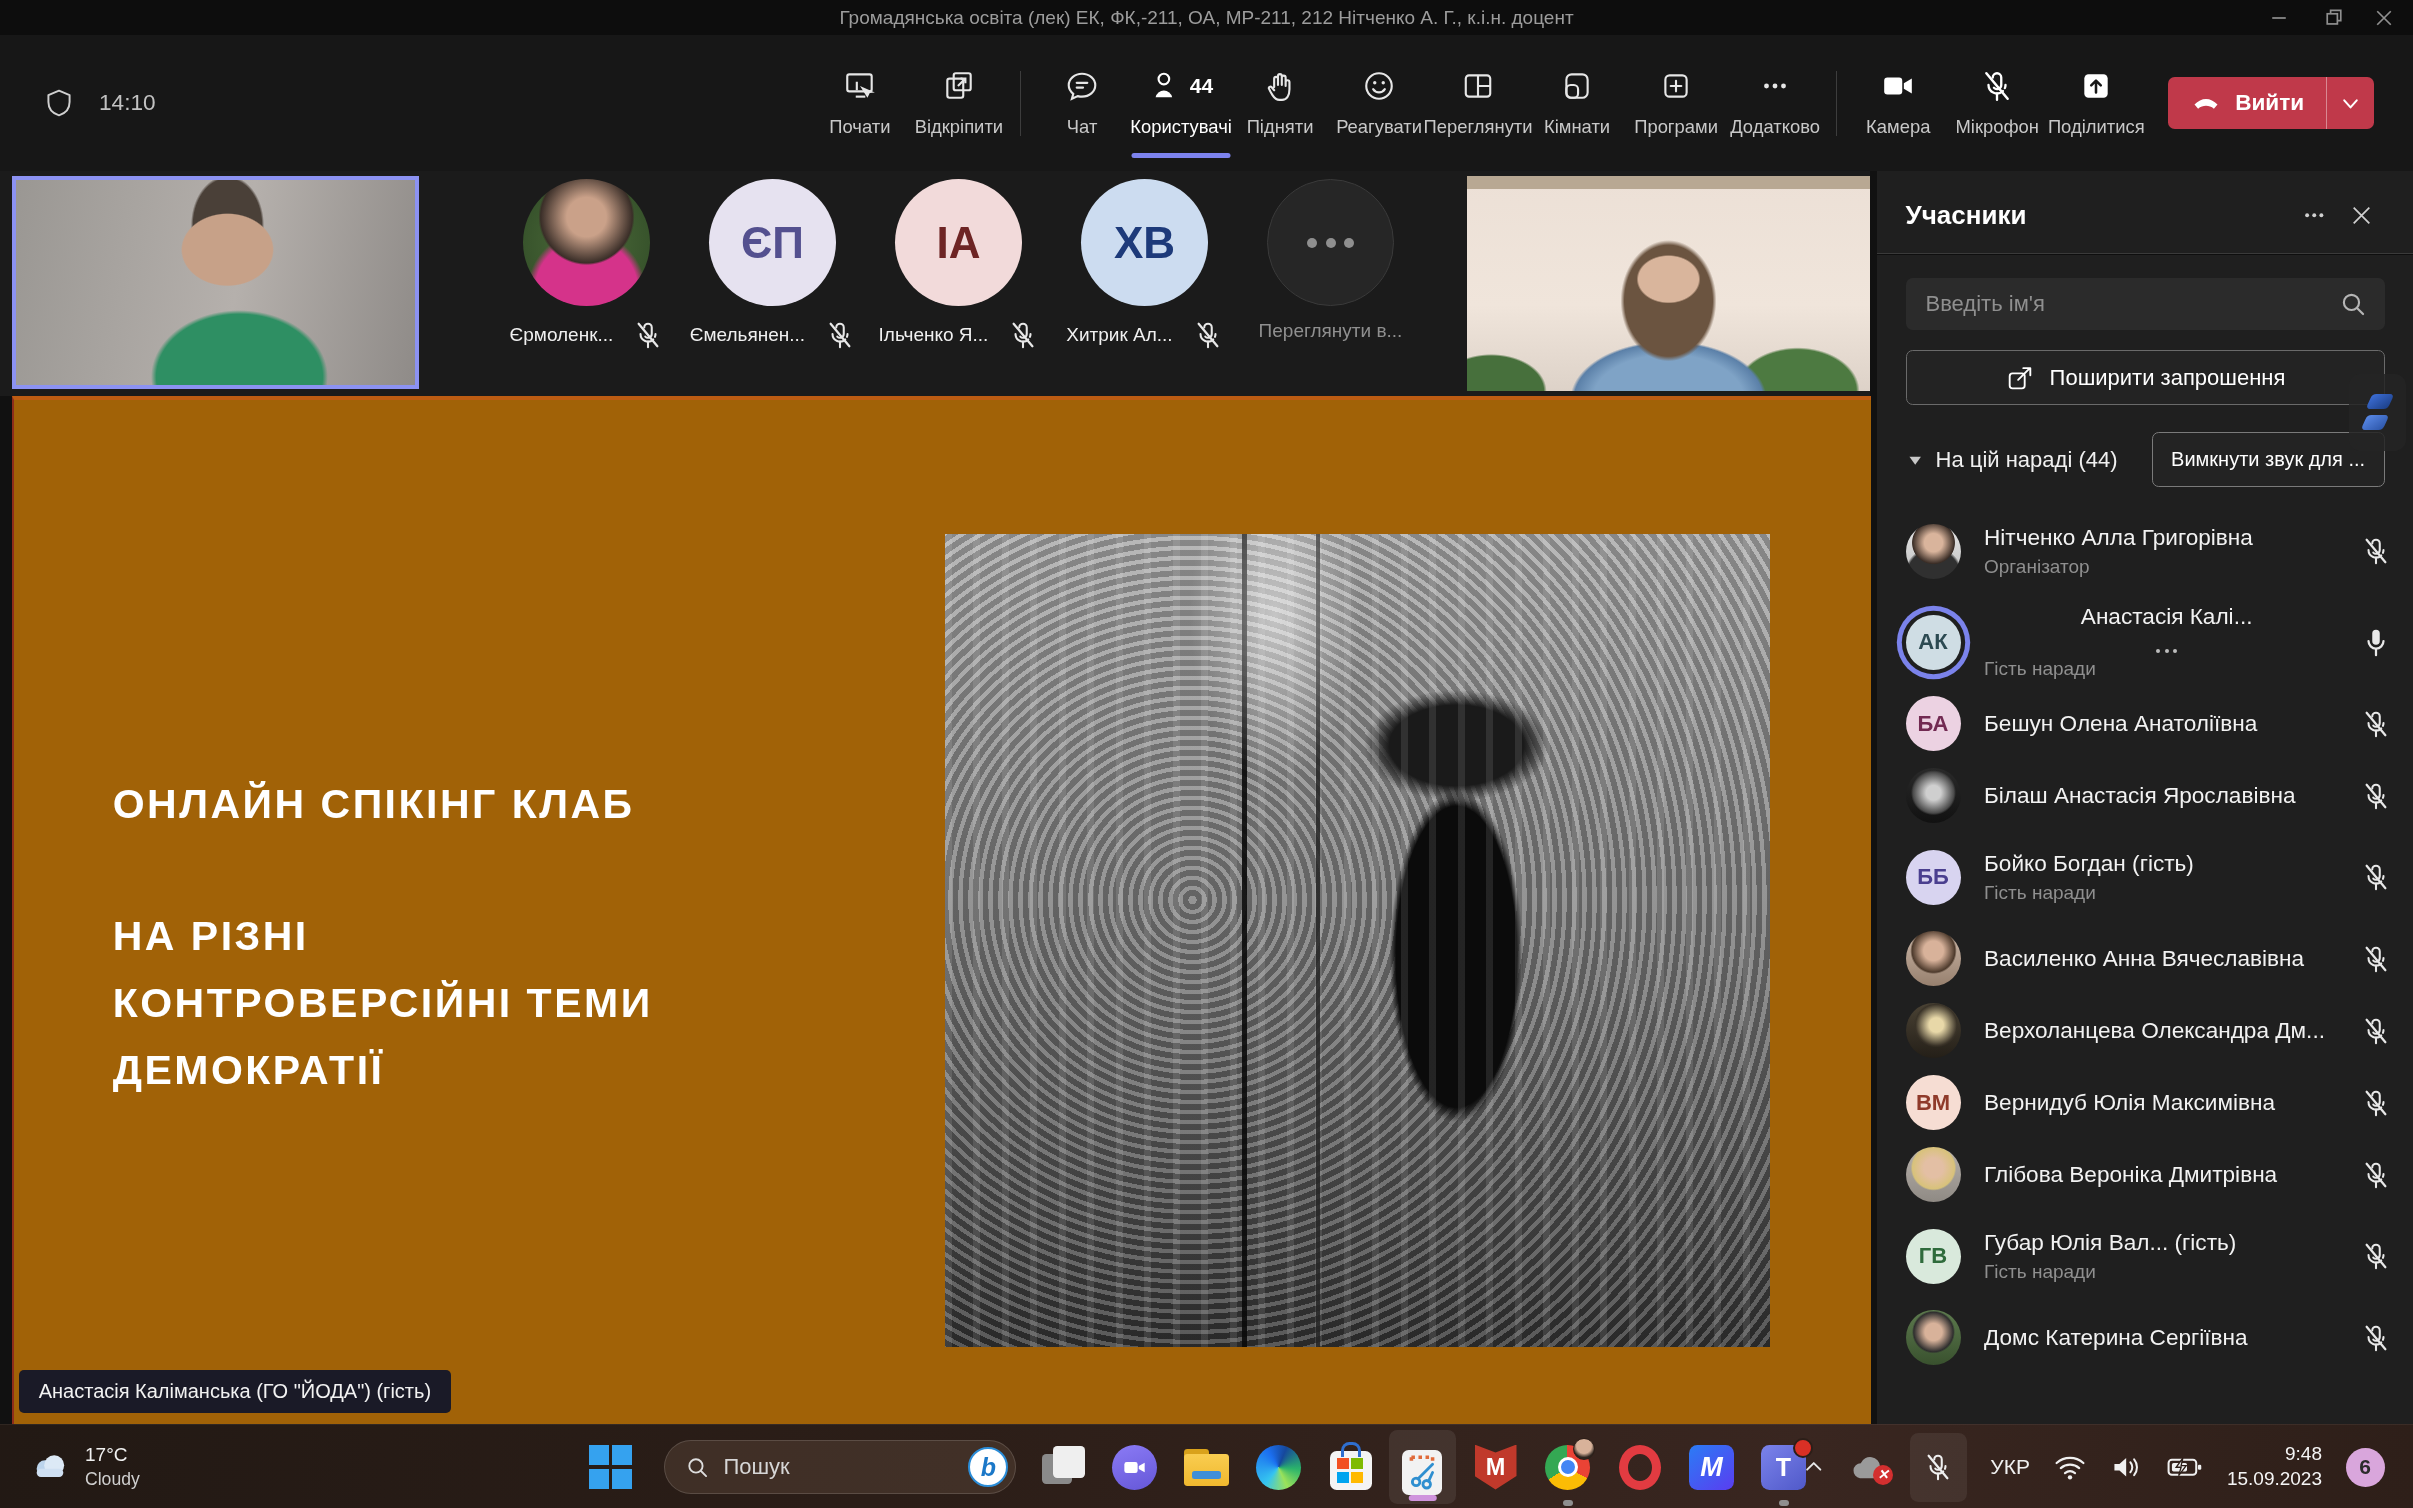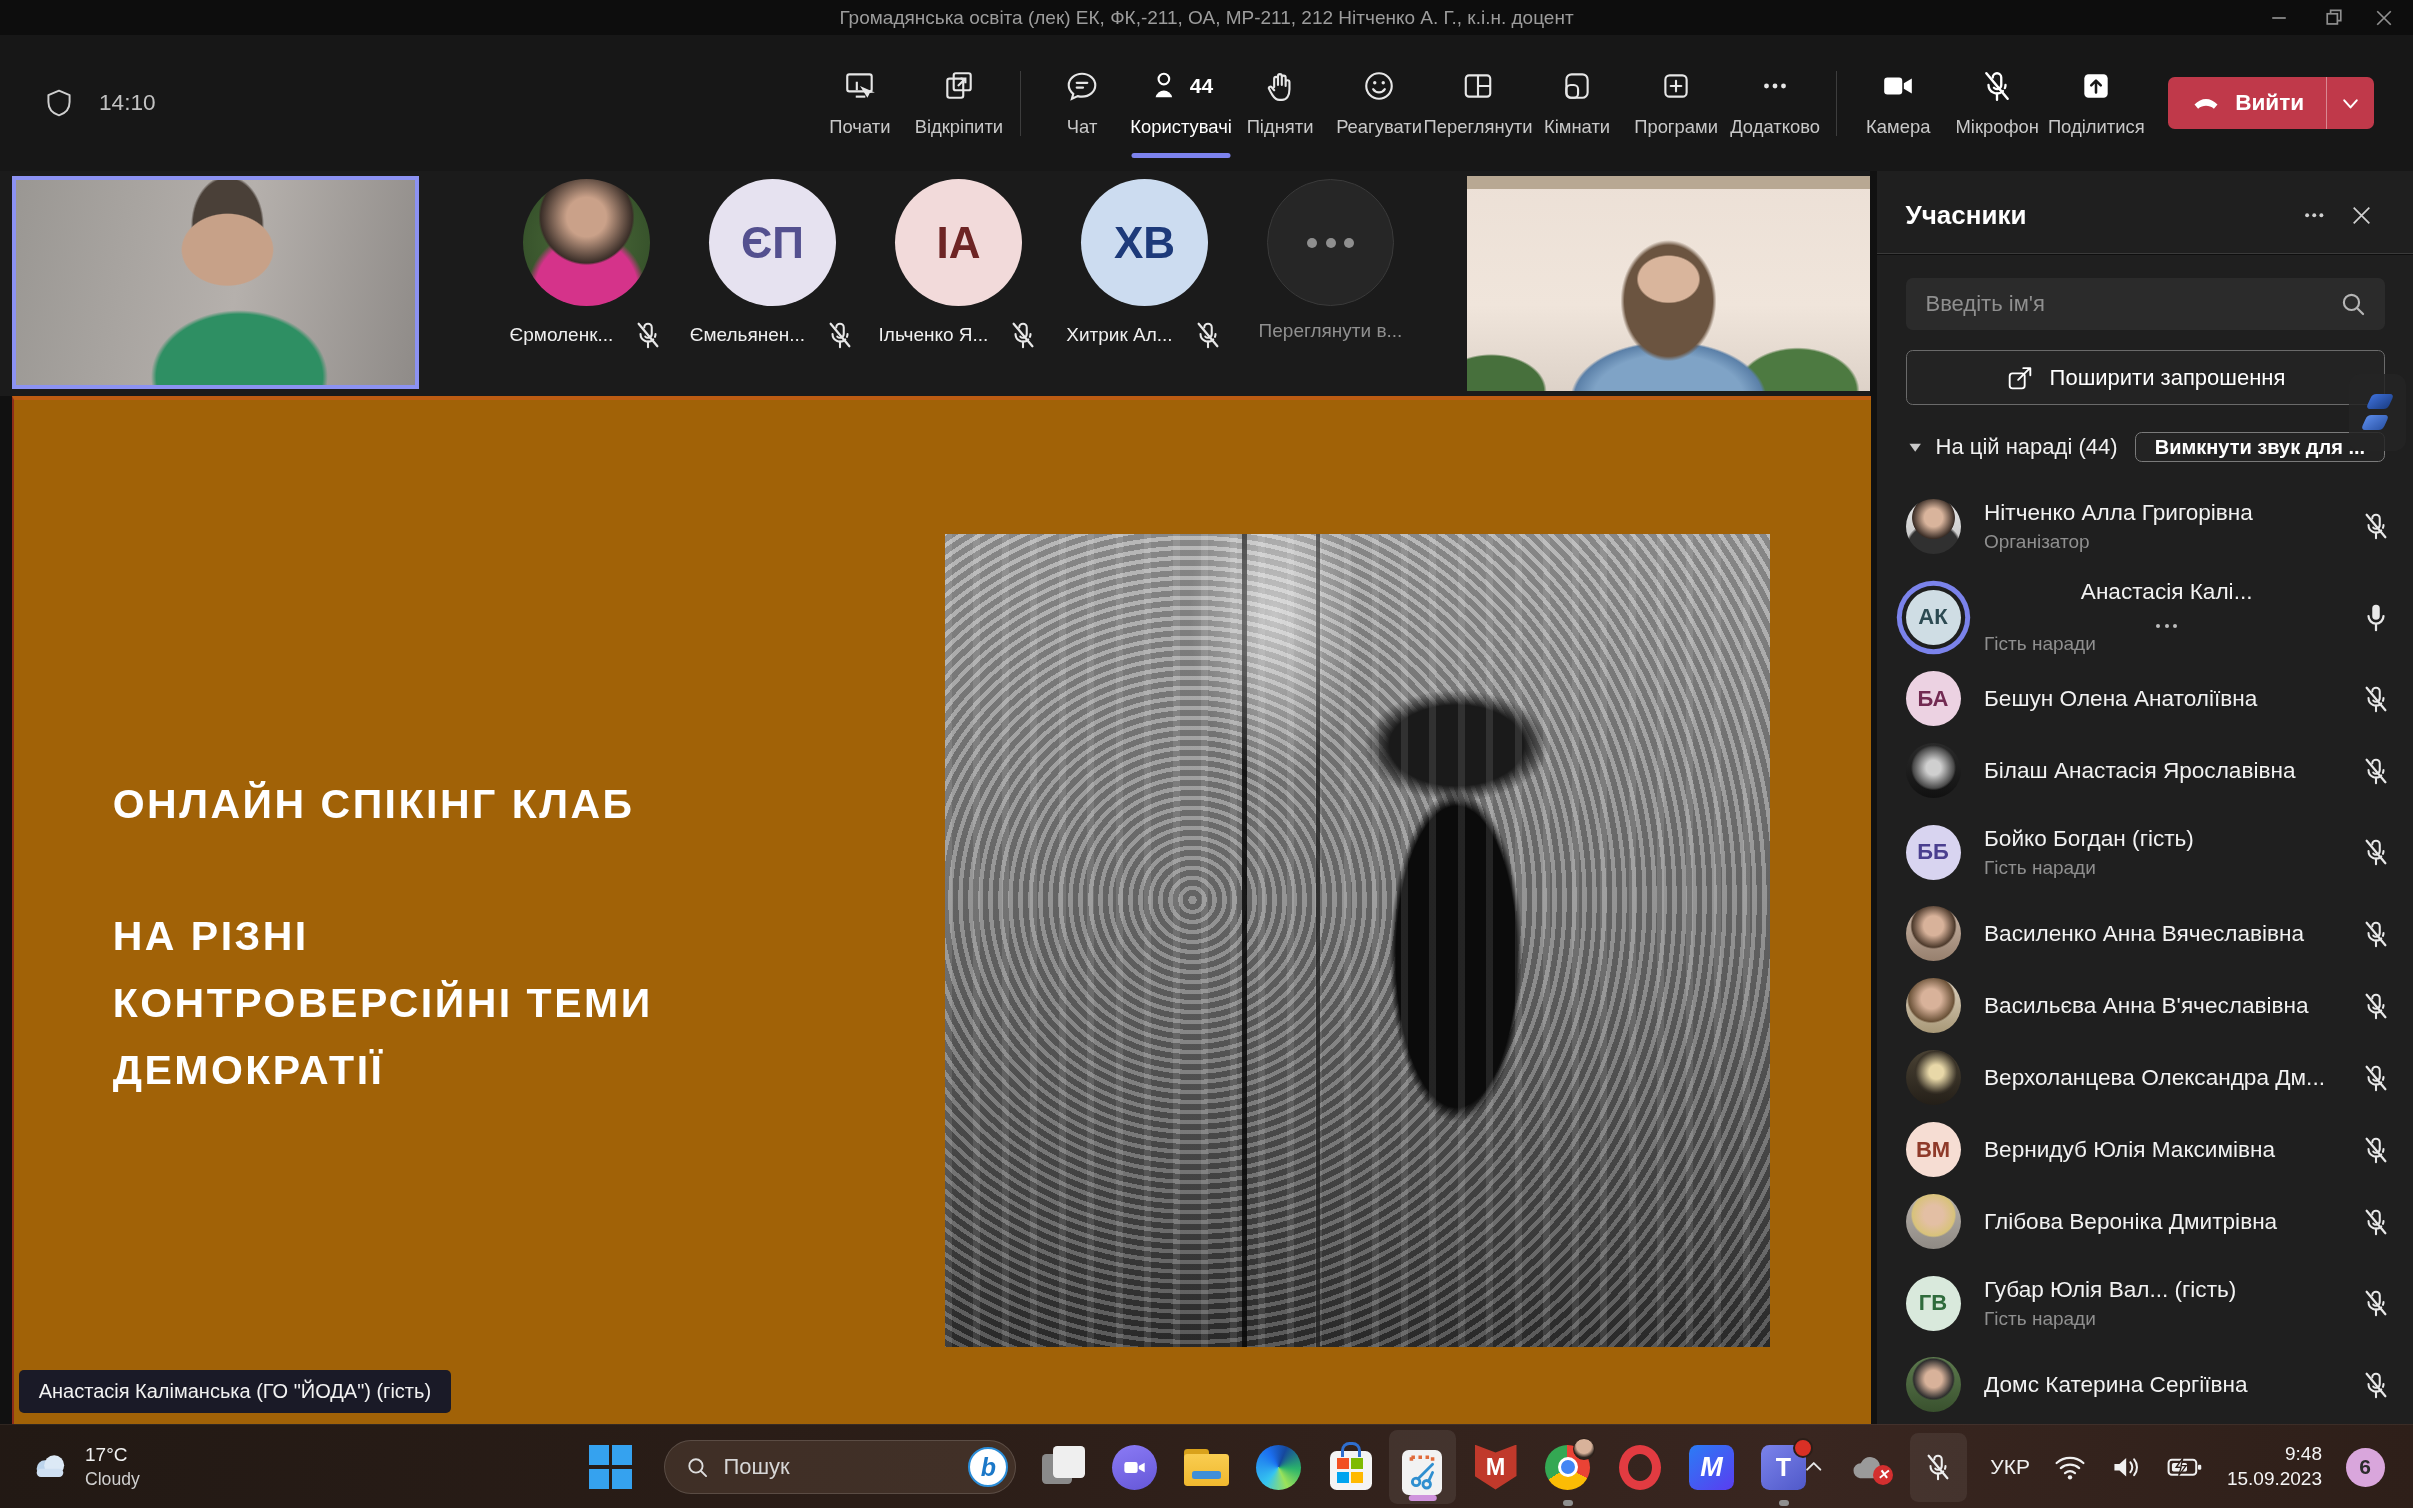--- a/index.html
+++ b/index.html
@@ -83,21 +83,21 @@
   .p-search { margin:25px 28.5px 0 28.5px; height:52px; background:#2b2b2b; border-radius:6.7px; display:flex; align-items:center; padding:0 17px 0 20px; }
   .p-search input { flex:1; background:transparent; border:none; outline:none; font-size:22px; color:#e8e8e8; font-family:"Liberation Sans", sans-serif; }
   .p-search input::placeholder { color:#8f8f8f; }
   .p-invite { margin:20px 28.5px 0 28.5px; height:55px; border:0.8px solid #6a6a6a; border-radius:6.7px; display:flex; align-items:center; justify-content:center; gap:15px; color:#fff; font-size:22px; background:#232323; }
   #floating-widget { position:absolute; right:6.7px; top:203px; width:57px; height:77px; border-radius:11.7px; background:rgba(36,36,36,.85); display:flex; align-items:center; justify-content:center; }
   .gs { position:relative; width:28.5px; height:40px; }
   .gs i { position:absolute; width:22px; height:15px; border-radius:4.2px; background:linear-gradient(135deg,#3d6fd8,#1c3f86); transform:skewX(-24deg); }
   .gs i:nth-child(1){ left:5px; top:1.7px; } .gs i:nth-child(2){ left:0; top:22px; background:linear-gradient(135deg,#5a8ae8,#2c55a8); }
   .p-section { margin-top:27px; padding:0 28.5px; display:flex; align-items:center; }
   .p-sec-label { display:flex; align-items:center; gap:11.7px; font-size:22px; color:#f0f0f0; flex:1; }
-  .p-muteall { height:30px; padding:0 18.4px; border:0.8px solid #7a7a7a; border-radius:6.7px; display:flex; align-items:center; font-size:20px; font-weight:bold; color:#fff; background:#232323; white-space:nowrap; }
+  .p-muteall { height:55px; padding:0 18.4px; border:0.8px solid #7a7a7a; border-radius:6.7px; display:flex; align-items:center; font-size:20px; font-weight:normal; color:#fff; background:#232323; white-space:nowrap; }
   #plist { margin-top:18.4px; padding:0 22px 0 28.5px; }
   .row { display:flex; align-items:center; height:72px; }
   .row.two { height:91px; }
   .avatar { width:55px; height:55px; border-radius:50%; margin-right:23.5px; flex:none; display:flex; align-items:center; justify-content:center; font-size:22px; font-weight:bold; }
   .avatar.ring { box-shadow:0 0 0 4.2px #1f1f1f, 0 0 0 9.2px #7b83eb; }
   .rtext { flex:1; min-width:0; }
   .rname { font-size:22.6px; color:#f2f2f2; white-space:nowrap; overflow:hidden; display:flex; align-items:center; gap:18.4px; }
   .rname.bold { font-weight:normal;flex-direction:column; }
   .rrole { font-size:19px; color:#8f8f8f; margin-top:5px; }
   .rmic { flex:none; width:30px; height:30px; margin-left:11.7px; color:#e8e8e8; }
@@ -541,29 +541,20 @@
     <div class="row">
       <div class="avatar ph ph-c"></div>
       <div class="rtext">
           <div class="rname">Василенко Анна Вячеславівна</div>
         </div>
       <svg class="rmic" viewBox="0 0 32 32">
           <use href="#i-mic-off"></use>
         </svg>
     </div>
 
-    <div class="row">
-      <div class="avatar ph ph-d"></div>
-      <div class="rtext">
-          <div class="rname">Васильєва Анна В'ячеславівна</div>
-        </div>
-      <svg class="rmic" viewBox="0 0 32 32">
-          <use href="#i-mic-off"></use>
-        </svg>
-    </div>
 
     <div class="row">
       <div class="avatar ph ph-e"></div>
       <div class="rtext">
           <div class="rname">Верхоланцева Олександра Дм...</div>
         </div>
       <svg class="rmic" viewBox="0 0 32 32">
           <use href="#i-mic-off"></use>
         </svg>
     </div>

